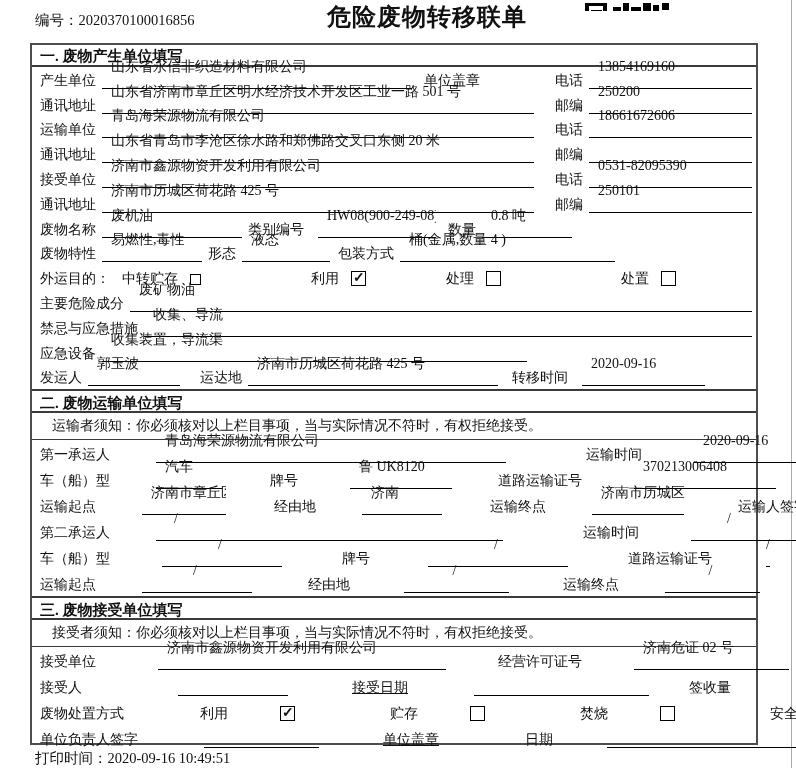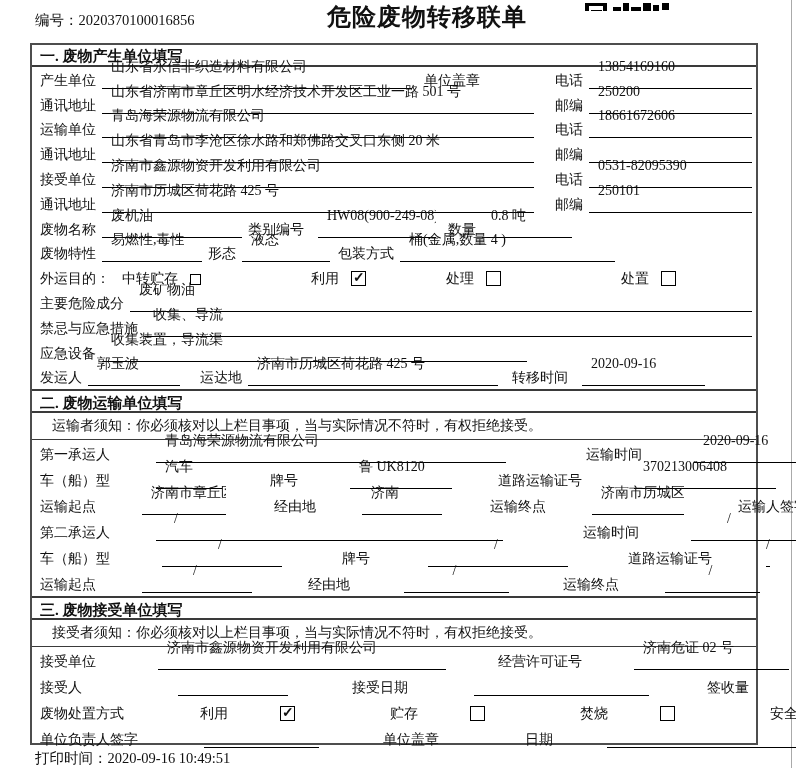--- a/index.html
+++ b/index.html
@@ -20,22 +20,22 @@
   .r{box-sizing:border-box;display:flex;align-items:flex-end;
      padding:0 4px 3px 8px;font-size:14px;white-space:nowrap;}
   .r1{height:24.8px;} .r2{height:26px;gap:40px;}
   .l{flex:0 0 auto;margin-right:6px;line-height:17px;}
   .v{flex:0 0 auto;display:inline-block;box-sizing:border-box;border-bottom:1px solid #000;
      min-height:18px;line-height:17px;padding:0 4px 13px 9px;overflow:hidden;}
   .grow{flex:1 1 auto;}
   .sp{flex:1 1 auto;}
   .cC{text-align:center;padding-left:0;}
   .ml6{margin-left:6px;}  .ml8{margin-left:8px;}  .ml12{margin-left:12px;}
-  .ml14{margin-left:14px;}.ml16{margin-left:16px;}.ml18{margin-left:18px;}
-  .ml20{margin-left:20px;}.ml24{margin-left:24px;}.ml28{margin-left:20px;}
+  .ml14{margin-left:14px;}.ml16{margin-left:16px;}.ml18{}
+  .ml20{margin-left:20px;}.ml24{margin-left:24px;text-decoration:underline;}.ml28{margin-left:20px;}
   .ml30{margin-left:30px;}.ml45{margin-left:45px;}.ml50{margin-left:50px;}
   .ml55{margin-left:55px;}.ml80{margin-left:80px;}.ml110{margin-left:110px;}.ml120{margin-left:120px;}
   .cb{flex:0 0 auto;position:relative;display:inline-block;width:13px;height:13px;
       border:1px solid #000;margin:0 0 1px 6px;}
   .cb.sm{width:9px;height:9px;margin-bottom:2px;}
   .cb.ck::after{content:"\2713";position:absolute;left:1px;top:-3px;font-size:14px;font-weight:700;}
   .footer{position:absolute;left:35px;top:749px;font-size:14.5px;white-space:nowrap;}
 </style>
 </head>
 <body>

